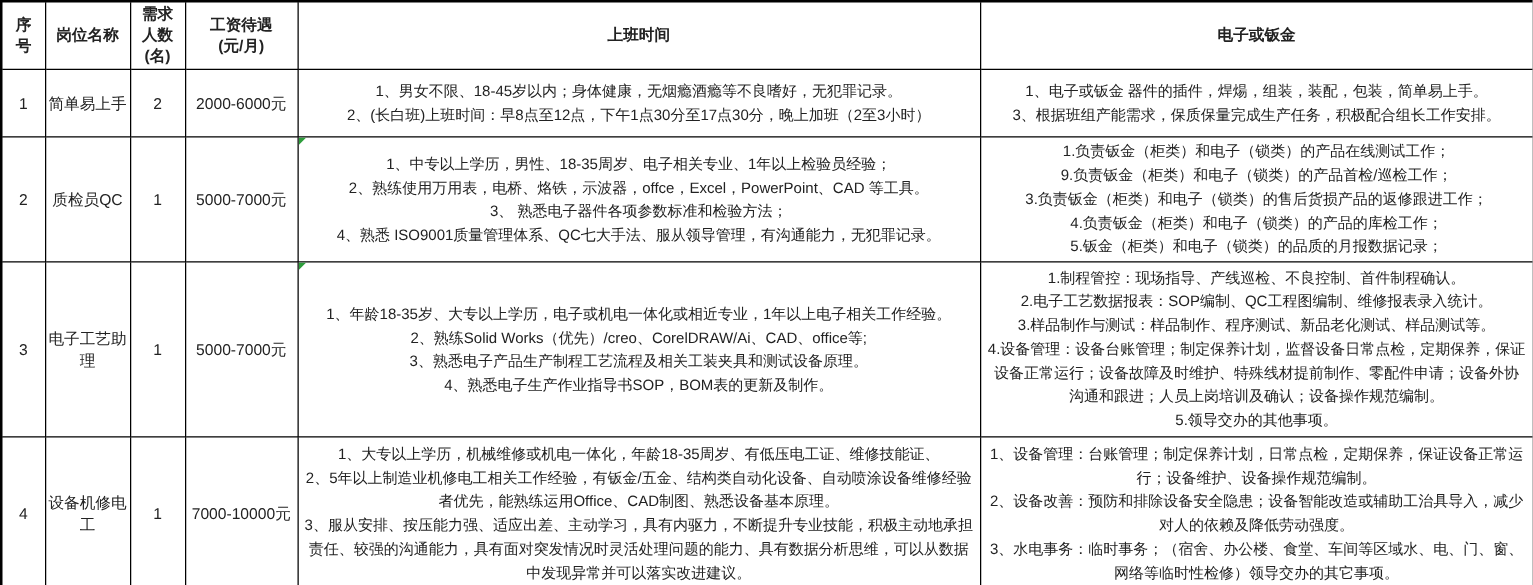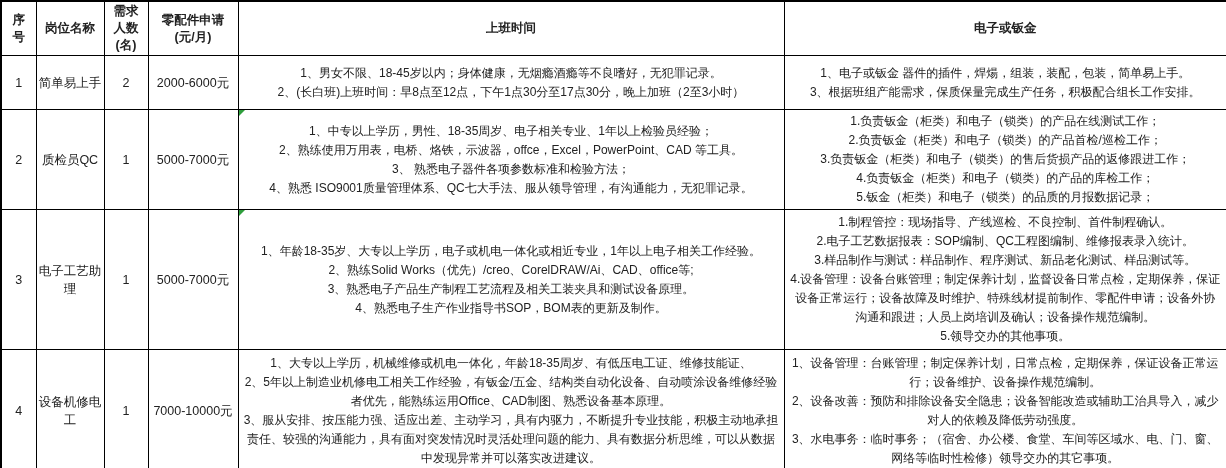--- a/index.html
+++ b/index.html
@@ -65,21 +65,21 @@
     <col style="width:443px">
   </colgroup>
   <thead>
     <tr class="h-header">
       <th>序
 号</th>
       <th>岗位名称</th>
       <th>需求
 人数
 (名)</th>
-      <th>零配件申请
+      <th>工资待遇
 (元/月)</th>
       <th>上班时间</th>
       <th>电子或钣金</th>
     </tr>
   </thead>
   <tbody>
     <tr class="h-r1">
       <td class="cell-center">1</td>
       <td class="cell-center">简单易上手</td>
       <td class="cell-center">2</td>
@@ -92,21 +92,21 @@
     <tr class="h-r2">
       <td class="cell-center">2</td>
       <td class="cell-center">质检员QC</td>
       <td class="cell-center">1</td>
       <td class="cell-center">5000-7000元</td>
       <td class="text-cell">1、中专以上学历，男性、18-35周岁、电子相关专业、1年以上检验员经验；
 2、熟练使用万用表，电桥、烙铁，示波器，offce，Excel，PowerPoint、CAD 等工具。
 3、 熟悉电子器件各项参数标准和检验方法；
 4、熟悉 ISO9001质量管理体系、QC七大手法、服从领导管理，有沟通能力，无犯罪记录。<span class="flag"></span></td>
       <td class="text-cell">1.负责钣金（柜类）和电子（锁类）的产品在线测试工作；
-2.负责钣金（柜类）和电子（锁类）的产品首检/巡检工作；
+9.负责钣金（柜类）和电子（锁类）的产品首检/巡检工作；
 3.负责钣金（柜类）和电子（锁类）的售后货损产品的返修跟进工作；
 4.负责钣金（柜类）和电子（锁类）的产品的库检工作；
 5.钣金（柜类）和电子（锁类）的品质的月报数据记录；</td>
     </tr>
     <tr class="h-r3">
       <td class="cell-center">3</td>
       <td class="cell-center">电子工艺助理</td>
       <td class="cell-center">1</td>
       <td class="cell-center">5000-7000元</td>
       <td class="text-cell">1、年龄18-35岁、大专以上学历，电子或机电一体化或相近专业，1年以上电子相关工作经验。

